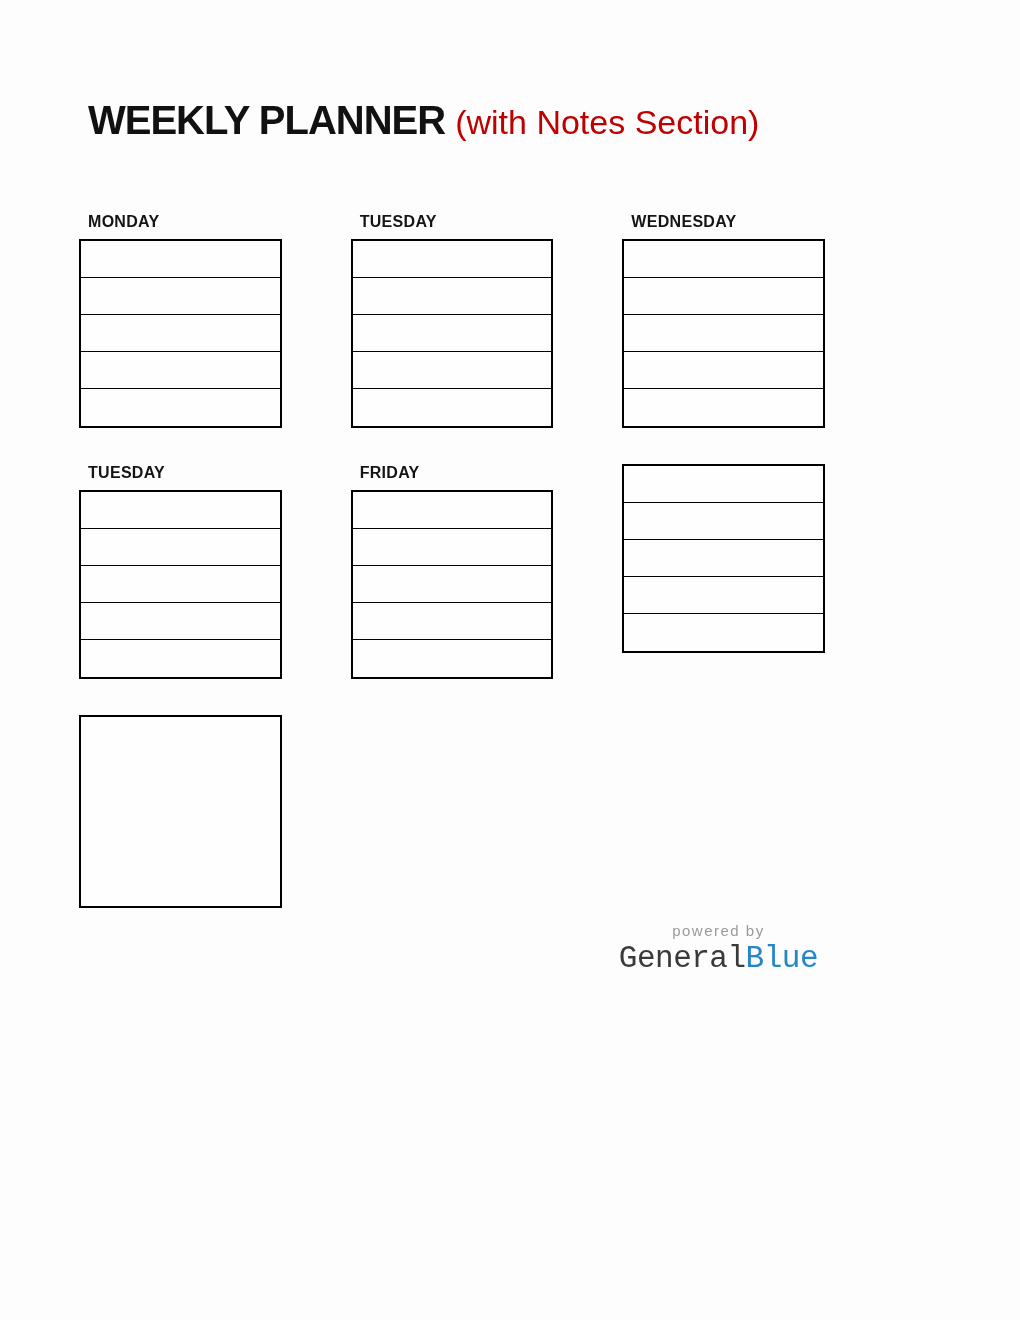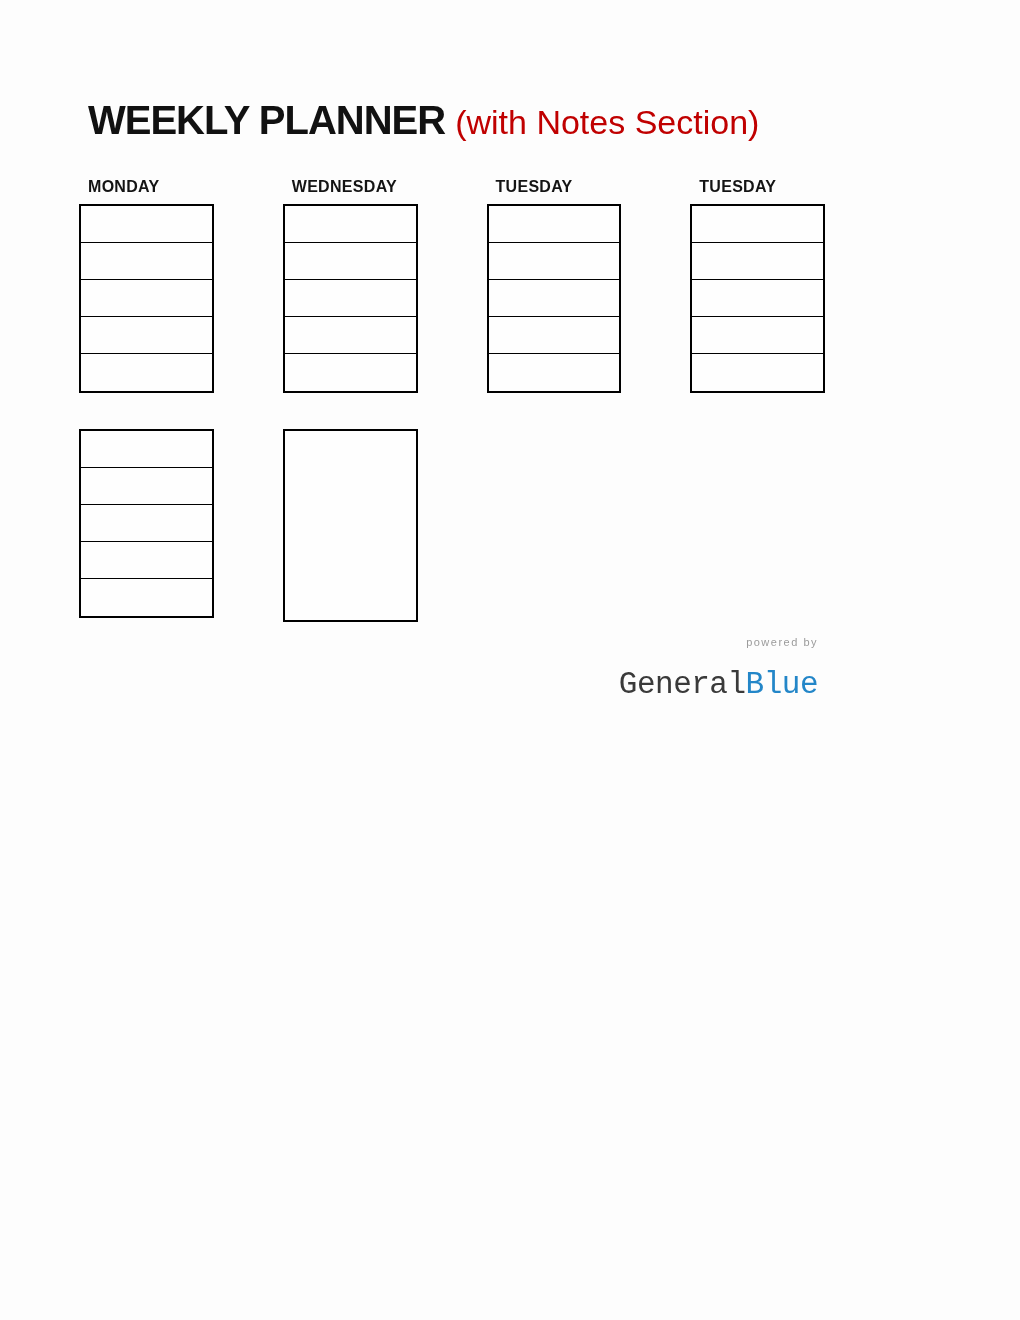--- a/index.html
+++ b/index.html
@@ -30,23 +30,23 @@
     letter-spacing:-1px;
     color:#111111;
   }
   .title-sub{
     font-size:34px;
     font-weight:400;
     color:var(--accent-red);
     margin-left:10px;
   }
   .grid{
-    margin-top:35px;
+    margin-top:70px;
     display:grid;
-    grid-template-columns:1fr 1fr 1fr 1fr;
+    grid-template-columns:1fr 1fr 1fr;
     column-gap:69px;
     row-gap:36px;
   }
   .section-label{
     font-size:16px;
     font-weight:700;
     letter-spacing:0.3px;
     color:#141414;
     margin:0 0 8px 9px;
   }
@@ -71,45 +71,55 @@
     display:flex;
     justify-content:flex-end;
     padding-right:7px;
     margin-top:14px;
   }
   .brand-block{
     display:inline-block;
     text-align:center;
   }
   .powered{
-    font-size:11px;
+    font-size:15px;
     letter-spacing:1.5px;
     color:var(--powered-gray);
-    margin-bottom:19px;
-    text-align:right;
+    margin-bottom:2px;
   }
   .brand{
     font-size:31px;
     line-height:1.05;
     letter-spacing:-0.5px;
   }
   .brand .g{color:#3A3A3A;font-family:Liberation Mono, monospace;}
   .brand .b{color:var(--brand-blue);font-family:Liberation Mono, monospace;}
 </style>
 </head>
 <body>
 
 <div class="page">
 
   <h1 class="title"><span class="title-main">WEEKLY PLANNER</span><span class="title-sub">(with Notes Section)</span></h1>
 
   <div class="grid">
 
     <section>
       <h2 class="section-label">MONDAY</h2>
+      <div class="day-table">
+          <div class="line-row"></div>
+          <div class="line-row"></div>
+          <div class="line-row"></div>
+          <div class="line-row"></div>
+          <div class="line-row"></div>
+        </div>
+    </section>
+
+    <section>
+      <h2 class="section-label">TUESDAY</h2>
       <div class="day-table">
           <div class="line-row"></div>
           <div class="line-row"></div>
           <div class="line-row"></div>
           <div class="line-row"></div>
           <div class="line-row"></div>
         </div>
     </section>
 
     <section>
@@ -128,30 +138,29 @@
       <div class="day-table">
           <div class="line-row"></div>
           <div class="line-row"></div>
           <div class="line-row"></div>
           <div class="line-row"></div>
           <div class="line-row"></div>
         </div>
     </section>
 
     <section>
-      <h2 class="section-label">TUESDAY</h2>
+      <h2 class="section-label">FRIDAY</h2>
       <div class="day-table">
           <div class="line-row"></div>
           <div class="line-row"></div>
           <div class="line-row"></div>
           <div class="line-row"></div>
           <div class="line-row"></div>
         </div>
     </section>
-
 
     <section>
       <div class="day-table">
           <div class="line-row"></div>
           <div class="line-row"></div>
           <div class="line-row"></div>
           <div class="line-row"></div>
           <div class="line-row"></div>
         </div>
     </section>

